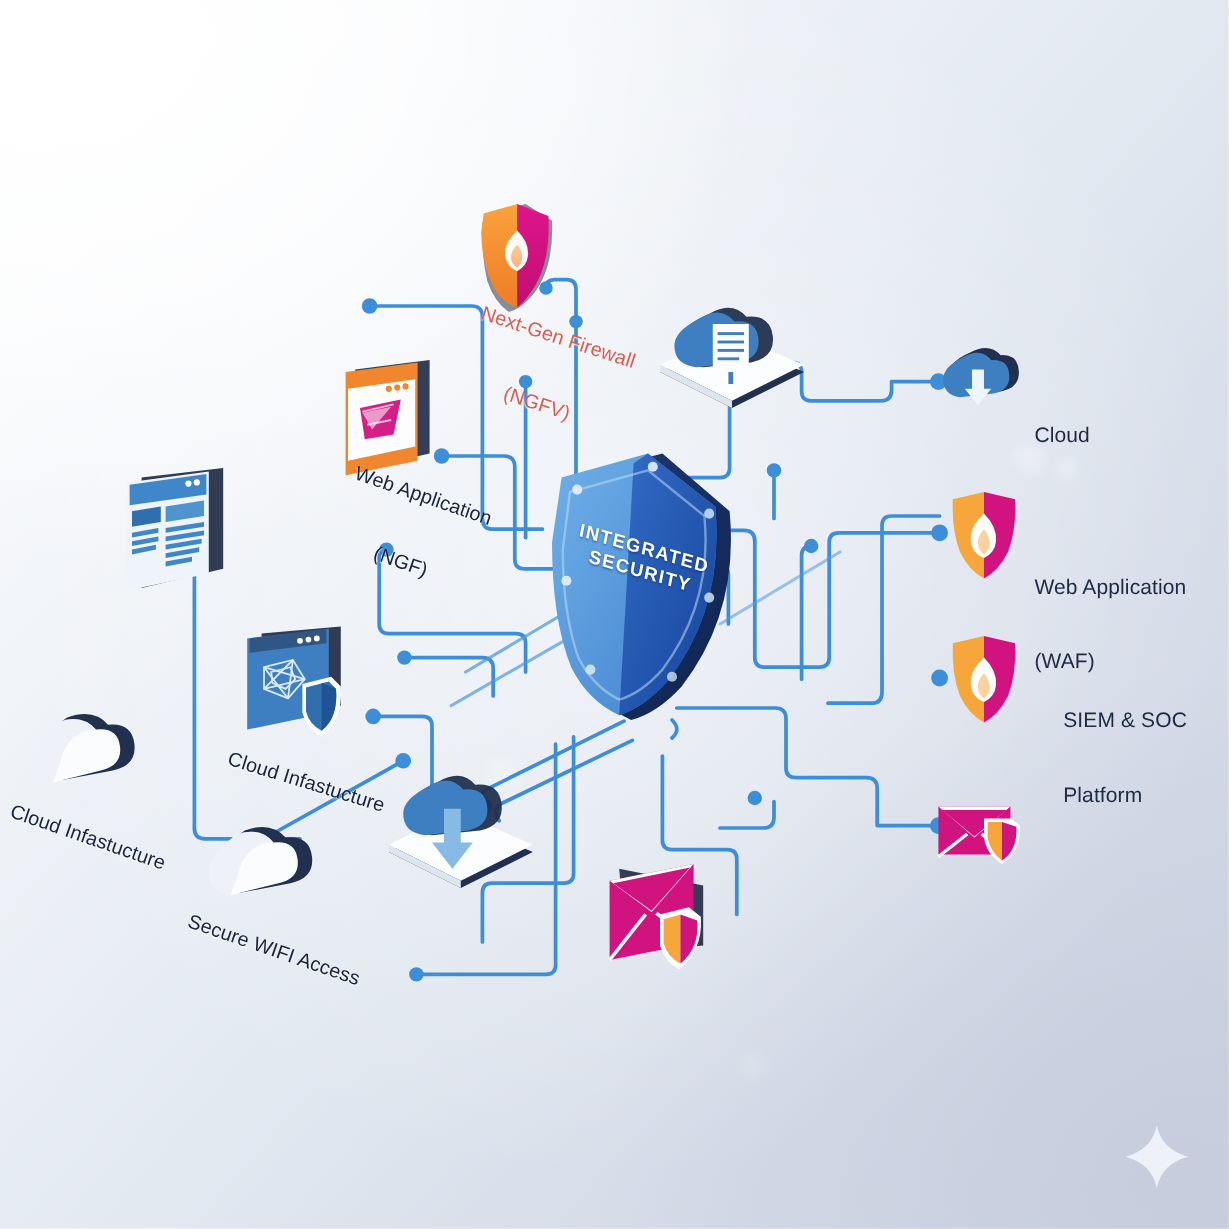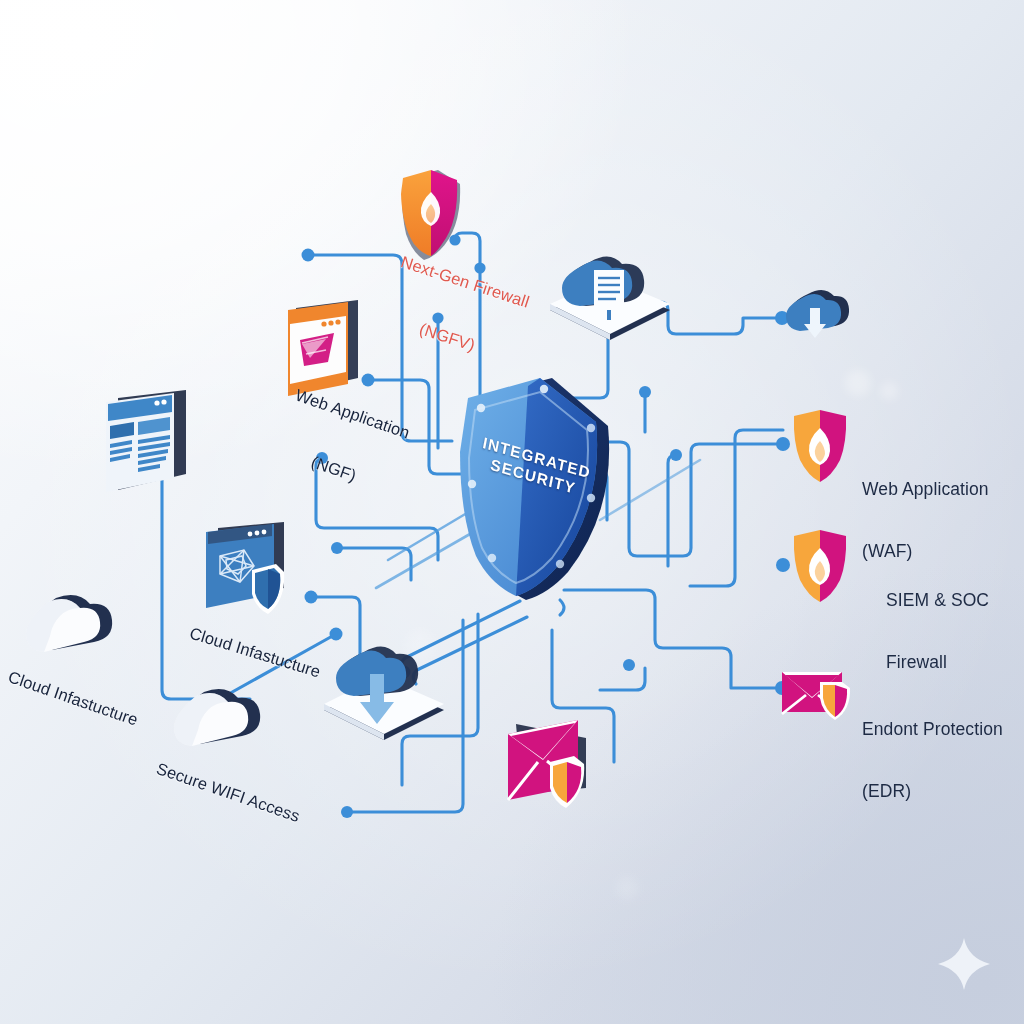--- a/index.html
+++ b/index.html
@@ -368,20 +368,23 @@
     <div>Secure WIFI Access</div>
   </div>
 
   <div class="node" style="left:784px;top:288px;">
     <svg width="62" height="58" viewBox="0 0 62 58">
       <path fill="#22304f" d="M24 6 q16 -9 26 2 q14 -1 15 13 q1 14 -14 17 l-30 3 q-15 -2 -15 -16 q0 -11 18 -19 z"></path>
       <path fill="#3d7fc0" d="M18 10 q15 -9 24 2 q14 -1 15 12 q1 13 -13 16 l-28 3 q-14 -2 -14 -15 q0 -10 16 -18 z"></path>
       <path fill="#eef5fc" d="M26 20 L36 20 L36 36 L42 36 L31 50 L20 36 L26 36 Z"></path>
     </svg>
   </div>
+  <div class="lbl lbl-right" style="left:862px;top:311px;">
+    <div>Cloud</div>
+  </div>
 
   <div class="node" style="left:790px;top:408px;">
     <svg width="60" height="76" viewBox="0 0 60 76">
       <path fill="#f7a63c" d="M4 8 L30 2 L30 74 Q18 68 10 52 Q3 34 4 8 Z"></path>
       <path fill="#d1137f" d="M30 2 L56 8 Q57 34 50 52 Q42 68 30 74 Z"></path>
       <path fill="#ffffff" d="M30 20 q11 11 10 23 q-1 10 -10 14 q-10 -4 -11 -14 q-1 -12 11 -23 z"></path>
       <path fill="#f7a63c" d="M30 33 q5 6 5 13 q-1 5 -5 8 q-4 -3 -5 -8 q-1 -7 5 -13 z" opacity=".5"></path>
     </svg>
   </div>
   <div class="lbl lbl-right" style="left:862px;top:438px;">
@@ -392,38 +395,34 @@
   <div class="node" style="left:790px;top:528px;">
     <svg width="60" height="76" viewBox="0 0 60 76">
       <path fill="#f7a63c" d="M4 8 L30 2 L30 74 Q18 68 10 52 Q3 34 4 8 Z"></path>
       <path fill="#d1137f" d="M30 2 L56 8 Q57 34 50 52 Q42 68 30 74 Z"></path>
       <path fill="#ffffff" d="M30 20 q11 11 10 23 q-1 10 -10 14 q-10 -4 -11 -14 q-1 -12 11 -23 z"></path>
       <path fill="#f7a63c" d="M30 33 q5 6 5 13 q-1 5 -5 8 q-4 -3 -5 -8 q-1 -7 5 -13 z" opacity=".5"></path>
     </svg>
   </div>
   <div class="lbl lbl-right" style="left:862px;top:549px;margin-left:24px;">
     <div>SIEM &amp; SOC</div>
-    <div>Firewall</div>
+    <div>Platform</div>
   </div>
 
   <div class="node" style="left:780px;top:668px;">
     <svg width="76" height="52" viewBox="0 0 76 52">
       <path fill="#d1137f" d="M2 4 L62 4 L62 44 L2 44 Z"></path>
       <path fill="#ffffff" d="M2 4 L62 4 L32 30 Z"></path>
       <path fill="#d1137f" d="M5 7 L59 7 L32 29 Z"></path>
       <path fill="none" stroke="#ffffff" stroke-width="2.8" d="M2 46 L26 27 M62 46 L38 27"></path>
       <path fill="#ffffff" d="M40 14 L62 14 L70 20 Q71 42 55 52 Q42 44 40 30 Z"></path>
       <path fill="#f7a63c" d="M43 17 L55 17 L55 49 Q45 42 43 30 Z"></path>
       <path fill="#d1137f" d="M55 17 L67 21 Q68 41 55 49 Z"></path>
     </svg>
   </div>
-  <div class="lbl lbl-right" style="left:862px;top:678px;">
-    <div>Endont Protection</div>
-    <div>(EDR)</div>
-  </div>
 
   <div class="sparkle" style="left:936px;top:936px;">
     <svg width="56" height="56" viewBox="0 0 56 56">
       <path fill="#eef2f8" d="M28 2 Q32 22 54 28 Q32 34 28 54 Q24 34 2 28 Q24 22 28 2 Z"></path>
     </svg>
   </div>
 
 </div>
 
 </body></html>

